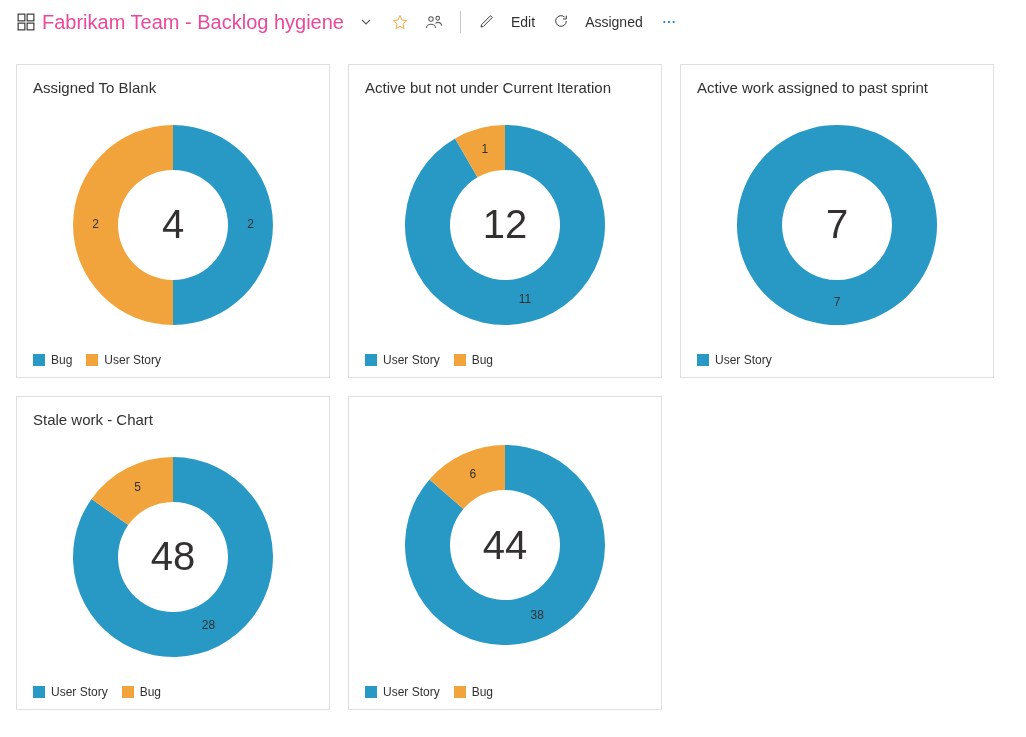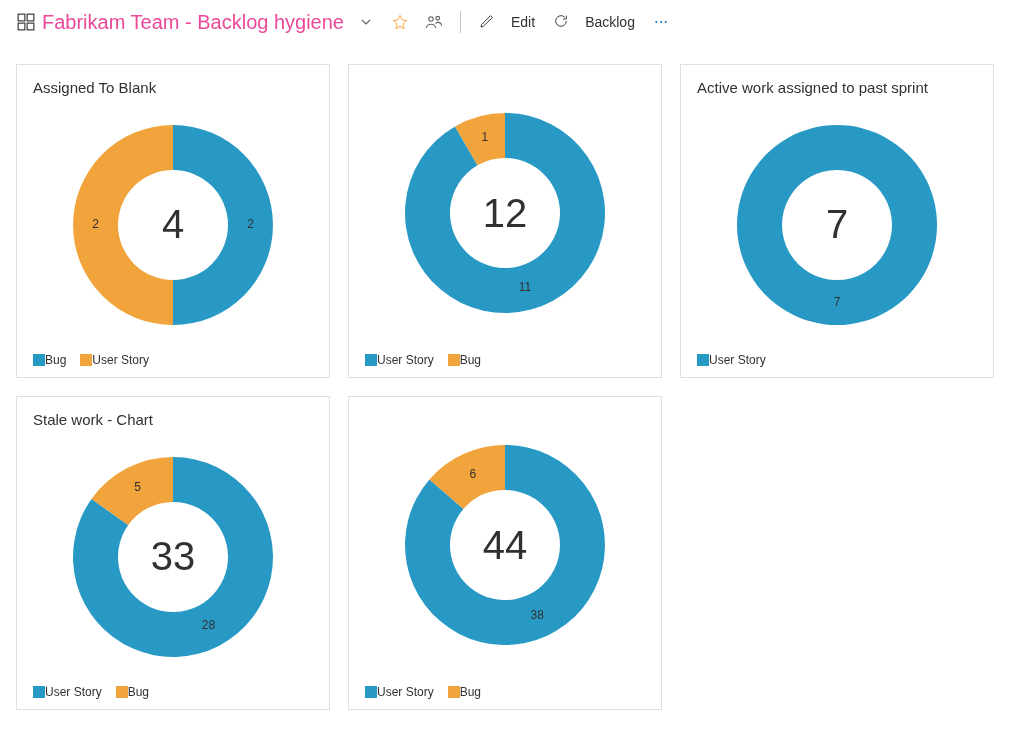--- a/index.html
+++ b/index.html
@@ -109,20 +109,21 @@
     dominant-baseline: middle;
   }
   .legend {
     display: flex;
     gap: 14px;
     padding-top: 6px;
   }
   .legend-item {
     display: inline-flex;
     align-items: center;
+    gap: 6px;
     font-size: 12px;
     color: #323130;
   }
   .swatch {
     width: 12px;
     height: 12px;
   }
 </style>
 </head>
 <body>
@@ -164,21 +165,21 @@
     </span>
     <span>Edit</span>
   </span>
   <span class="tb-btn">
     <span>
       <svg width="16" height="16" viewBox="0 0 24 24" fill="none" stroke="#323130" stroke-width="1.4">
         <path d="M20 12a8 8 0 1 1-2.6-5.9"></path>
           <path d="M20 4v5h-5"></path>
       </svg>
     </span>
-    <span>Backlog</span>
+    <span>Assigned</span>
   </span>
   <span class="tb-iconbtn">
     <svg width="16" height="16" viewBox="0 0 24 24" fill="#0078d4">
       <circle cx="5" cy="12" r="1.6"></circle>
         <circle cx="12" cy="12" r="1.6"></circle>
         <circle cx="19" cy="12" r="1.6"></circle>
     </svg>
   </span>
 </div>
 
@@ -198,20 +199,21 @@
           <span class="swatch" style="background: rgb(40, 153, 197);"></span>
           <span>Bug</span>
         </span>
         <span class="legend-item">
           <span class="swatch" style="background: rgb(242, 164, 60);"></span>
           <span>User Story</span>
         </span>
       </div>
     </div>
     <div class="card">
+      <div class="card-title">Active but not under Current Iteration</div>
       <div class="chart-area">
         <div class="donut-wrap"><svg viewBox="0 0 220 220">
             <path d="M 110 10 A 100 100 0 1 1 59.99999999999996 23.397459621556166 L 82.49999999999997 62.36860279185589 A 55 55 0 1 0 110 55 Z" fill="#2899c5"></path>
             <text x="130.05847599544538" y="184.85925153740277" class="slice-label">11</text>
             <path d="M 59.99999999999996 23.397459621556166 A 100 100 0 0 1 109.99999999999999 10 L 109.99999999999999 55 A 55 55 0 0 0 82.49999999999997 62.36860279185589 Z" fill="#f2a43c"></path>
             <text x="89.94152400455465" y="35.1407484625972" class="slice-label">1</text>
           </svg><div class="donut-center">12</div></div>
       </div>
       <div class="legend">
         <span class="legend-item">
@@ -240,21 +242,21 @@
       </div>
     </div>
     <div class="card">
       <div class="card-title">Stale work - Chart</div>
       <div class="chart-area">
         <div class="donut-wrap"><svg viewBox="0 0 220 220">
             <path d="M 110 10 A 100 100 0 1 1 28.542404794966416 51.9943090428802 L 65.19832263723153 78.0968699735841 A 55 55 0 1 0 110 55 Z" fill="#2899c5"></path>
             <text x="145.5125554338743" y="178.88474727075658" class="slice-label">28</text>
             <path d="M 28.542404794966416 51.9943090428802 A 100 100 0 0 1 109.99999999999999 10 L 109.99999999999999 55 A 55 55 0 0 0 65.19832263723153 78.0968699735841 Z" fill="#f2a43c"></path>
             <text x="74.48744456612567" y="41.11525272924344" class="slice-label">5</text>
-          </svg><div class="donut-center">33</div></div>
+          </svg><div class="donut-center">48</div></div>
       </div>
       <div class="legend">
         <span class="legend-item">
           <span class="swatch" style="background: rgb(40, 153, 197);"></span>
           <span>User Story</span>
         </span>
         <span class="legend-item">
           <span class="swatch" style="background: rgb(242, 164, 60);"></span>
           <span>Bug</span>
         </span>

